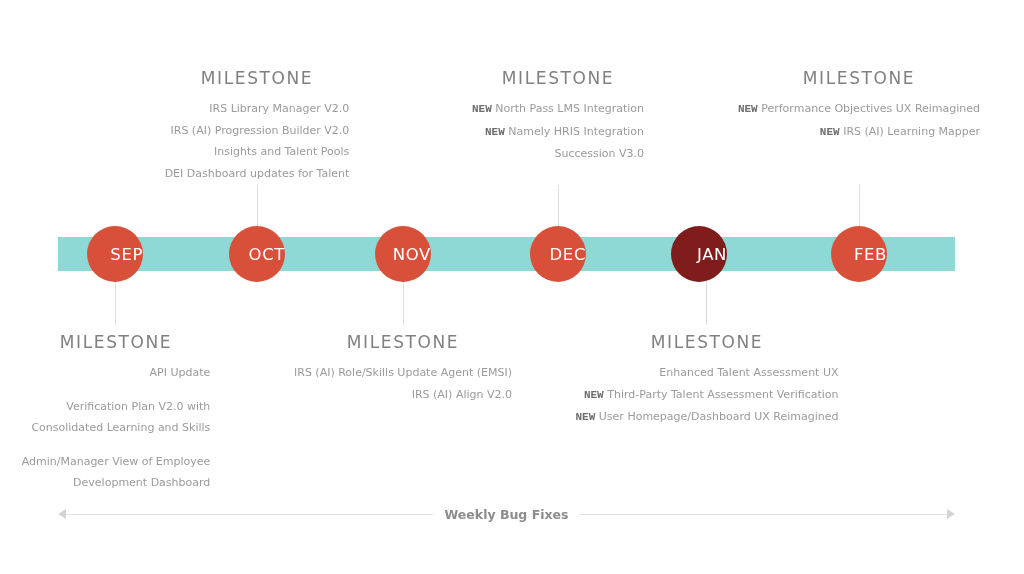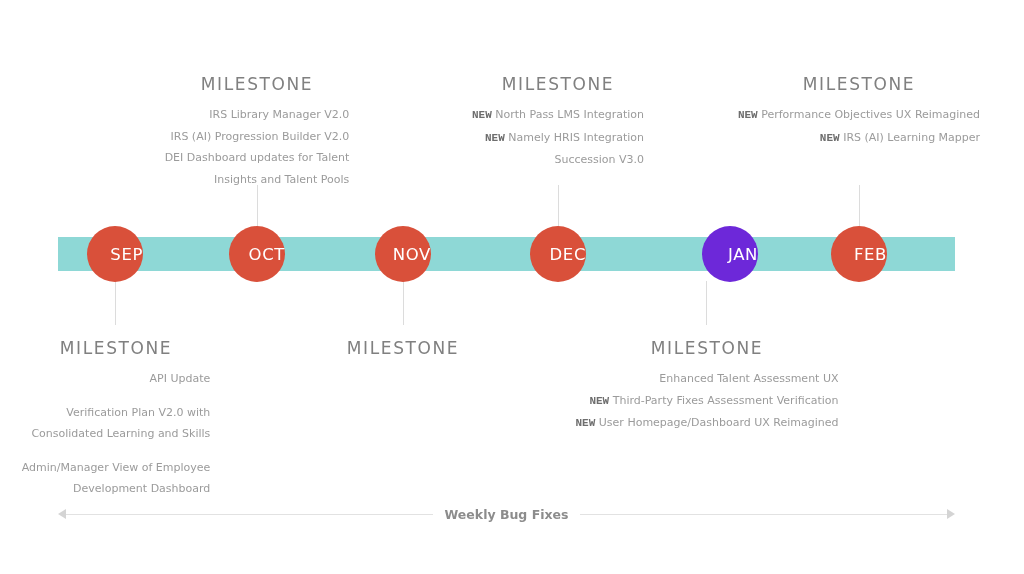--- a/index.html
+++ b/index.html
@@ -64,21 +64,20 @@
     position: absolute;
     text-align: center;
     transform: translateX(-50%);
   }
   .milestone-title {
     color: #808080;
     font-size: 17px;
     letter-spacing: 1.6px;
     font-weight: 400;
     white-space: nowrap;
-    margin-top: 6px;
   }
   .milestone-lines {
     margin-top: 10px;
   }
   .ms-group {
     margin-bottom: 12px;
   }
   .ms-group:last-child { margin-bottom: 0; }
   .ms-line {
     color: #9b9b9b;
@@ -147,21 +146,21 @@
       </div>
       <div class="stem down" style="left: 403px;"></div>
       <div class="month-marker" style="left: 403px; background: rgb(217, 80, 58);">
         <span>NOV</span>
       </div>
       <div class="stem up" style="left: 558px;"></div>
       <div class="month-marker" style="left: 558px; background: rgb(217, 80, 58);">
         <span>DEC</span>
       </div>
       <div class="stem down" style="left: 706px;"></div>
-      <div class="month-marker" style="left: 730px; background: #6d28d9;">
+      <div class="month-marker" style="left: 699px; background: #7f1d1d;">
         <span>JAN</span>
       </div>
       <div class="stem up" style="left: 859px;"></div>
       <div class="month-marker" style="left: 859px; background: rgb(217, 80, 58);">
         <span>FEB</span>
       </div>
     </div>
 
   <div id="milestones-layer">
       <div class="milestone below" style="left: 116px; top: 332px;">
@@ -179,44 +178,50 @@
             <div class="ms-line"><span>Development Dashboard</span></div>
           </div>
         </div>
       </div>
       <div class="milestone above" style="left: 257px; top: 68px;">
         <div class="milestone-title">MILESTONE</div>
         <div class="milestone-lines">
           <div class="ms-group">
             <div class="ms-line"><span>IRS Library Manager V2.0</span></div>
             <div class="ms-line"><span>IRS (AI) Progression Builder V2.0</span></div>
+            <div class="ms-line"><span>Insights and Talent Pools</span></div>
             <div class="ms-line"><span>DEI Dashboard updates for Talent</span></div>
-            <div class="ms-line"><span>Insights and Talent Pools</span></div>
           </div>
         </div>
       </div>
       <div class="milestone below" style="left: 403px; top: 332px;">
         <div class="milestone-title">MILESTONE</div>
+        <div class="milestone-lines">
+          <div class="ms-group">
+            <div class="ms-line"><span>IRS (AI) Role/Skills Update Agent (EMSI)</span></div>
+            <div class="ms-line"><span>IRS (AI) Align V2.0</span></div>
+          </div>
+        </div>
       </div>
       <div class="milestone above" style="left: 558px; top: 68px;">
         <div class="milestone-title">MILESTONE</div>
         <div class="milestone-lines">
           <div class="ms-group">
             <div class="ms-line"><span class="tag">NEW</span> <span>North Pass LMS Integration</span></div>
             <div class="ms-line"><span class="tag">NEW</span> <span>Namely HRIS Integration</span></div>
             <div class="ms-line"><span>Succession V3.0</span></div>
           </div>
         </div>
       </div>
       <div class="milestone below" style="left: 707px; top: 332px;">
         <div class="milestone-title">MILESTONE</div>
         <div class="milestone-lines">
           <div class="ms-group">
             <div class="ms-line"><span>Enhanced Talent Assessment UX</span></div>
-            <div class="ms-line"><span class="tag">NEW</span> <span>Third-Party Fixes Assessment Verification</span></div>
+            <div class="ms-line"><span class="tag">NEW</span> <span>Third-Party Talent Assessment Verification</span></div>
             <div class="ms-line"><span class="tag">NEW</span> <span>User Homepage/Dashboard UX Reimagined</span></div>
           </div>
         </div>
       </div>
       <div class="milestone above" style="left: 859px; top: 68px;">
         <div class="milestone-title">MILESTONE</div>
         <div class="milestone-lines">
           <div class="ms-group">
             <div class="ms-line"><span class="tag">NEW</span> <span>Performance Objectives UX Reimagined</span></div>
             <div class="ms-line"><span class="tag">NEW</span> <span>IRS (AI) Learning Mapper</span></div>

